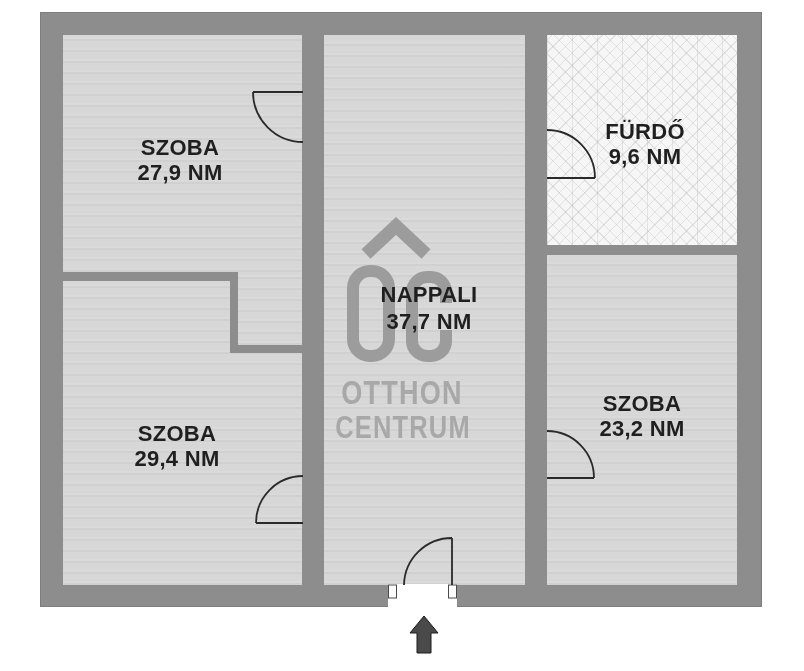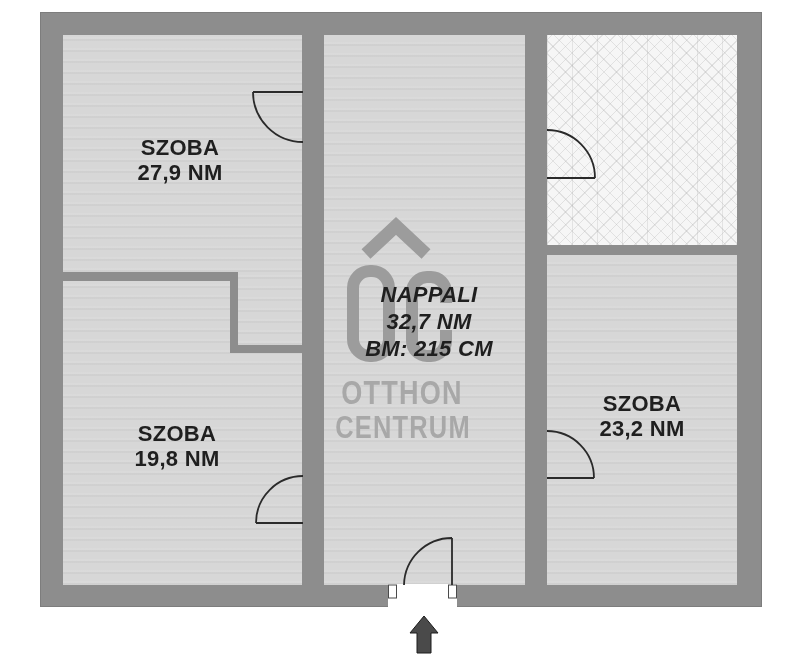--- a/index.html
+++ b/index.html
@@ -16,21 +16,21 @@
         background-image:
           repeating-linear-gradient(45deg, rgba(170,170,170,0.28) 0 1px, transparent 1px 9px),
           repeating-linear-gradient(-45deg, rgba(170,170,170,0.28) 0 1px, transparent 1px 9px),
           repeating-linear-gradient(90deg, rgba(170,170,170,0.25) 0 1px, transparent 1px 25px);}
   svg.overlay{position:absolute;left:0;top:0;width:804px;height:671px;}
   
   .room-label{position:absolute;transform:translateX(-50%);text-align:center;
               color:#1f1f1f;font-weight:bold;font-size:22px;line-height:25px;
               letter-spacing:0.3px;white-space:nowrap;}
   .room-label .sub{font-size:22px;}
-  .nappali-label{line-height:27px;font-style:italic;}
+  .nappali-label{line-height:27px;}
   
   .wm{position:absolute;color:#a8a8a8;font-weight:bold;white-space:nowrap;
       transform:translateX(-50%) scaleX(0.82);letter-spacing:1.5px;line-height:1;}
   .wm1{font-size:33px;}
   .wm2{font-size:31px;}
   .z-mid{z-index:2;} .z-top{z-index:3;}
 </style>
 </head>
 <body>
 
@@ -75,28 +75,31 @@
   <div class="wm wm1 z-mid" style="left:402px;top:376px;">OTTHON</div>
   <div class="wm wm2 z-mid" style="left:403px;top:412px;">CENTRUM</div>
 
   <div class="room-label z-top" style="left:180px;top:135px;">
     <div>SZOBA</div>
     <div class="sub">27,9 NM</div>
   </div>
 
   <div class="room-label z-top" style="left:177px;top:421px;">
     <div>SZOBA</div>
-    <div class="sub">19,8 NM</div>
+    <div class="sub">29,4 NM</div>
   </div>
 
   <div class="room-label nappali-label z-top" style="left:429px;top:281px;">
     <div>NAPPALI</div>
-    <div class="sub">32,7 NM</div>
-    <div class="sub">BM: 215 CM</div>
+    <div class="sub">37,7 NM</div>
   </div>
 
+  <div class="room-label z-top" style="left:645px;top:119px;">
+    <div>FÜRDŐ</div>
+    <div class="sub">9,6 NM</div>
+  </div>
 
   <div class="room-label z-top" style="left:642px;top:391px;">
     <div>SZOBA</div>
     <div class="sub">23,2 NM</div>
   </div>
 
 </div>
 
 </body></html>

